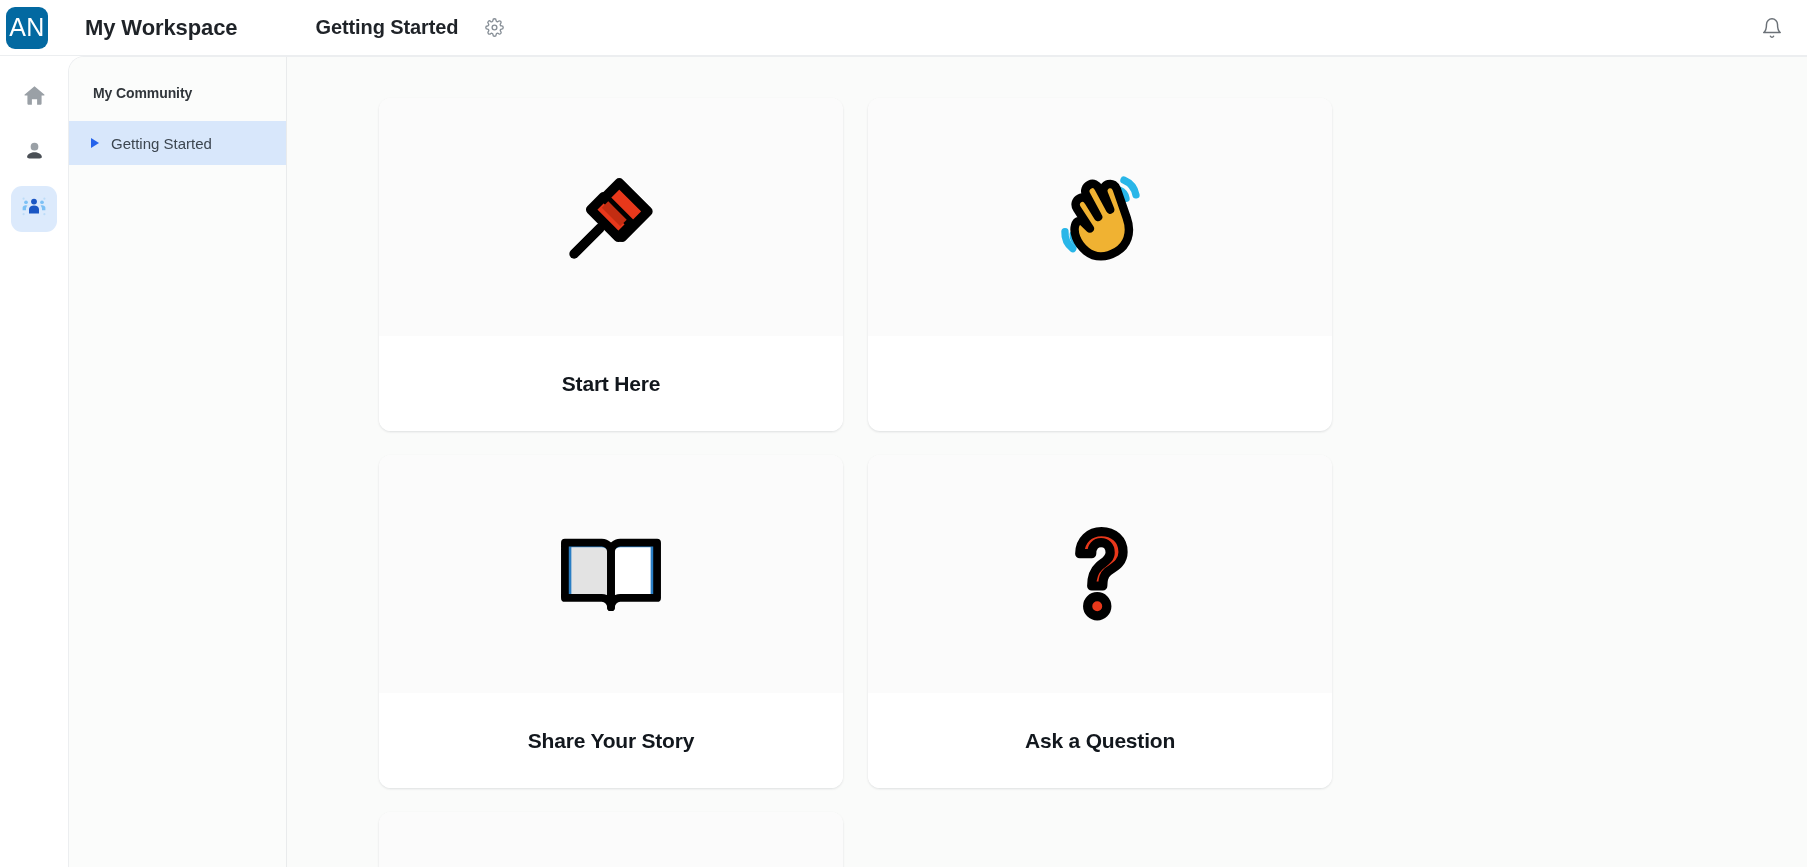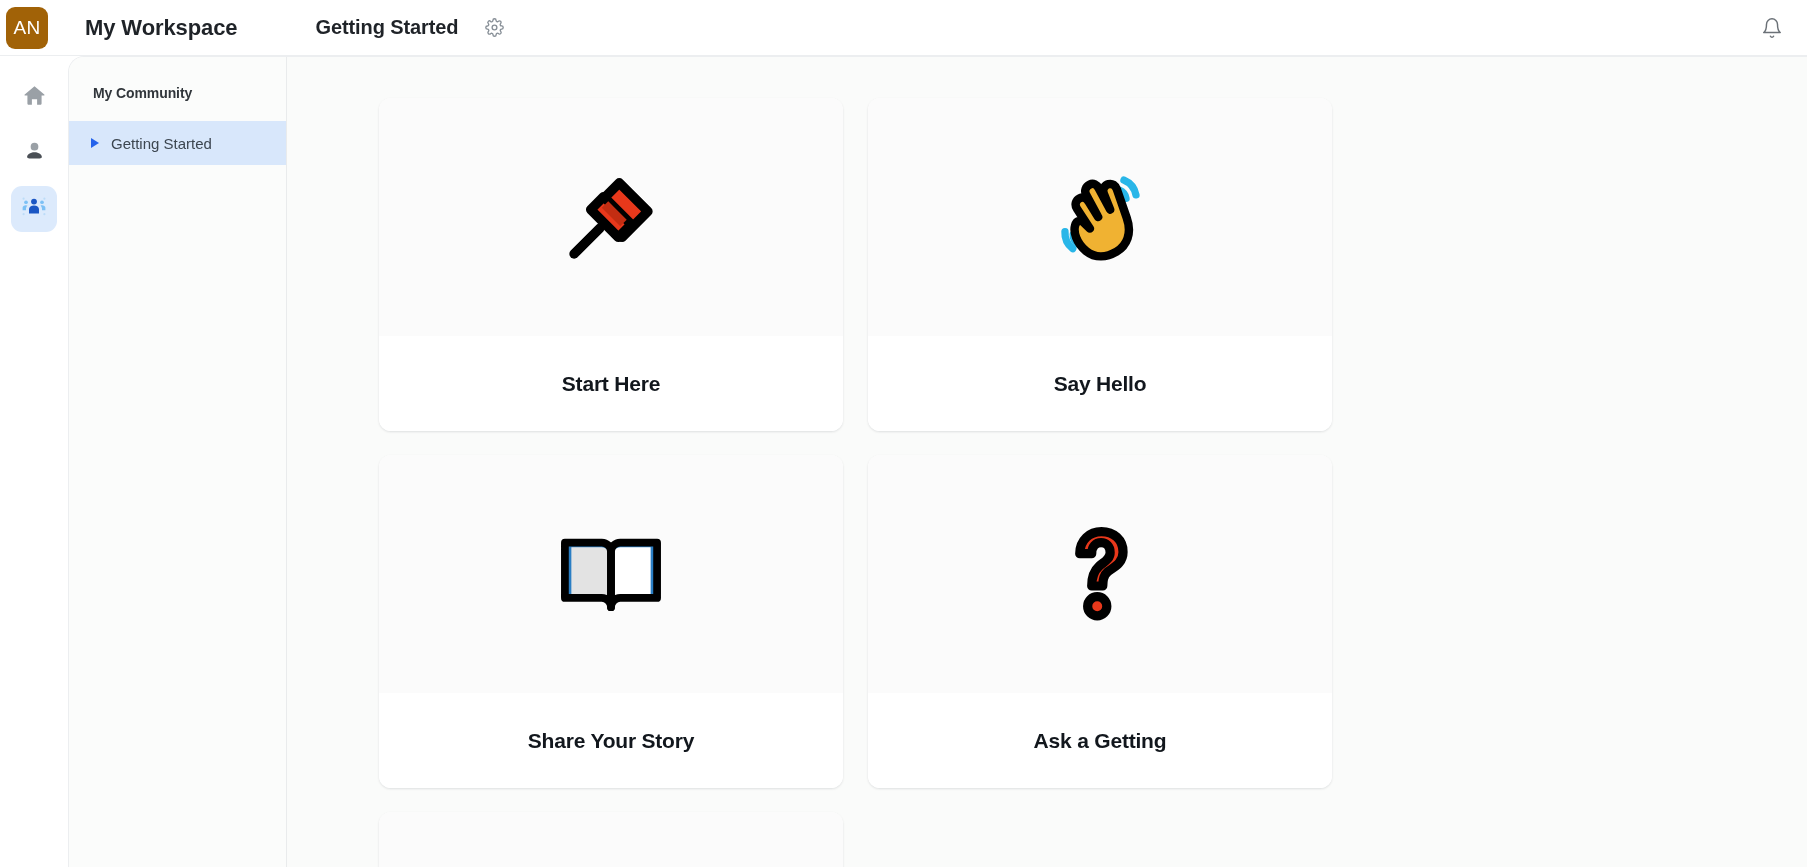--- a/index.html
+++ b/index.html
@@ -24,26 +24,26 @@
     display: flex;
     align-items: center;
     z-index: 20;
   }
 
   .avatar {
     width: 42px;
     height: 42px;
     margin-left: 6px;
     border-radius: 9px;
-    background: #a16207;
+    background: #0369a1;
     color: #ffffff;
     display: flex;
     align-items: center;
     justify-content: center;
-    font-size: 19px;
+    font-size: 25px;
     letter-spacing: 0.4px;
     font-weight: 400;
     flex: none;
   }
 
   .workspace-title {
     margin-left: 37px;
     font-size: 22px;
     font-weight: 700;
     color: #1f2328;
@@ -328,23 +328,20 @@
               <g stroke="#000000" stroke-width="4.6" stroke-linejoin="round" stroke-linecap="round" fill="#f0b232">
                 <path d="M24.5 50.5 C19 46 17.5 40 18.5 36.5 C19.2 34 21.5 33.3 23 34.8 L26.5 38.3
                          L19.5 27.5 C18 25.2 19 22.8 21 21.8 C23 20.8 24.8 21.9 25.8 23.6 L31 32
                          L24.5 20 C23.3 17.8 24.3 15.4 26.4 14.4 C28.4 13.4 30.3 14.5 31.3 16.4 L37.5 28
                          L34 19.2 C33.2 16.9 34.5 14.8 36.6 14.2 C38.7 13.6 40.4 14.9 41.1 16.9
                          L46.5 32.5 C49.5 41 46.5 47.5 41 50.8 C35.5 54 29.5 54.5 24.5 50.5 Z"></path>
               </g>
             </svg>
           </span>
         </div>
-        <div class="card-label-area">
-          <div class="card-label">Say Hello</div>
-        </div>
       </div>
 
       <div class="card">
         <div class="card-icon-area">
           <span class="emoji">
             <svg width="118" height="118" viewBox="0 0 64 64">
               <path d="M7 15 h20 a5 5 0 0 1 5 5 v30 a5 5 0 0 0 -5 -5 H7 Z" fill="#2a7ec4"></path>
               <path d="M57 15 h-20 a5 5 0 0 0 -5 5 v30 a5 5 0 0 1 5 -5 h20 Z" fill="#2a7ec4"></path>
               <path d="M10.5 17.5 h16.5 a4 4 0 0 1 4 4 v25.5 a4 4 0 0 0 -4 -3.2 H10.5 Z" fill="#e3e3e3"></path>
               <path d="M53.5 17.5 h-16.5 a4 4 0 0 0 -4 4 v25.5 a4 4 0 0 1 4 -3.2 H53.5 Z" fill="#ffffff"></path>
@@ -368,21 +365,21 @@
                 <path d="M21 21 C21 13.5 26.5 9 32.8 9 C39.5 9 44.5 13.5 44.5 20
                          C44.5 26.5 39 28.5 36 31 C33.8 32.9 33.5 35.5 33.5 38.5
                          L27.5 38.5 C27.5 33.5 28.5 30.5 31.5 27.8 C34.3 25.3 37.5 24 37.5 20.3
                          C37.5 17 35.3 15 32.6 15 C29.6 15 27.5 17.2 27.5 21 Z" fill="#e8381b"></path>
                 <circle cx="30.5" cy="49.5" r="5.2" fill="#e8381b"></circle>
               </g>
             </svg>
           </span>
         </div>
         <div class="card-label-area">
-          <div class="card-label">Ask a Getting</div>
+          <div class="card-label">Ask a Question</div>
         </div>
       </div>
 
       <div class="card">
         <div class="card-icon-area">
           
         </div>
 
       </div>
 

